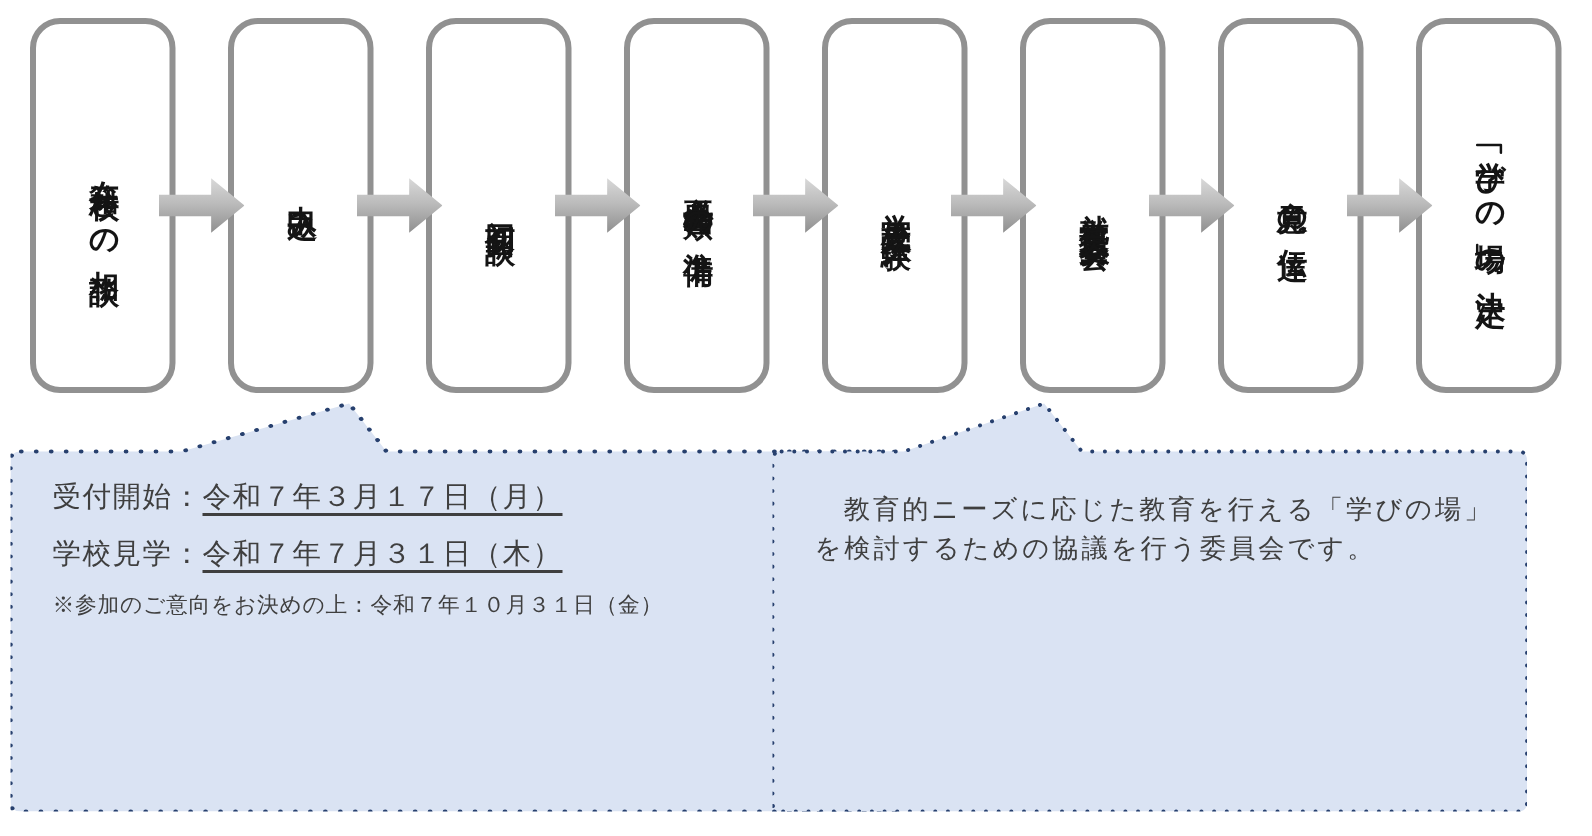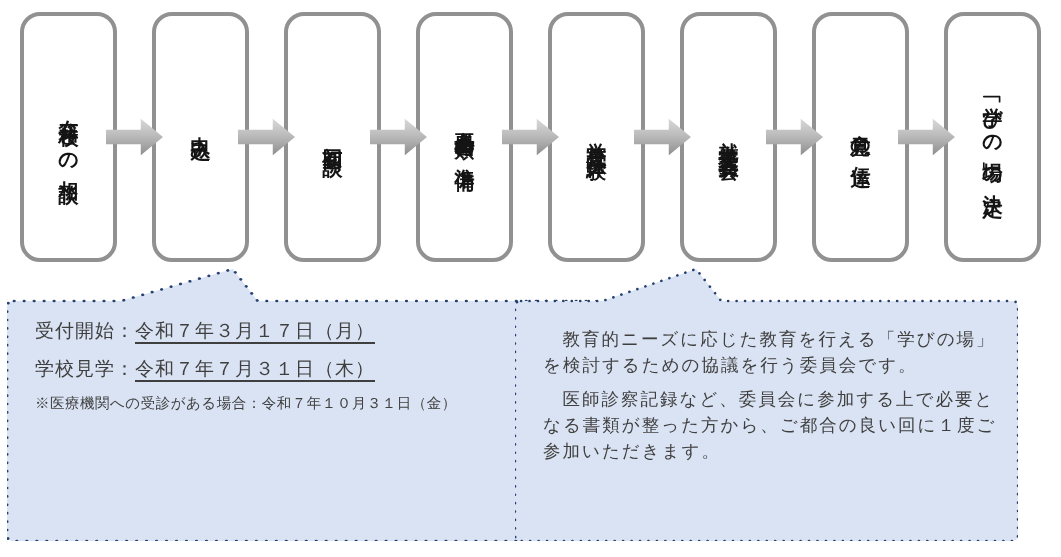--- a/index.html
+++ b/index.html
@@ -95,30 +95,27 @@
     <svg class="callout-bubble" viewBox="0 0 500 275" preserveAspectRatio="none" aria-hidden="true">
       <path d="M 6 35 H 96 L 190 3 L 211 35 H 494 Q 500 35 500 41 V 269 Q 500 275 494 275 H 6 Q 0 275 0 269 V 41 Q 0 35 6 35 Z"></path>
     </svg>
     <div class="callout-content">
       <div class="date-row">
         <span>受付開始：</span><span class="date-value">令和７年３月１７日（月）</span>
       </div>
       <div class="date-row">
         <span>学校見学：</span><span class="date-value">令和７年７月３１日（木）</span>
       </div>
-      <div class="callout-note">※医療機関への受診がある場合：令和７年１０月３１日（金）</div>
+      <div class="callout-note">※参加のご意向をお決めの上：令和７年１０月３１日（金）</div>
     </div>
   </div>
 
   <div class="callout callout-right">
     <svg class="callout-bubble" viewBox="0 0 500 275" preserveAspectRatio="none" aria-hidden="true">
       <path d="M 6 35 H 87 L 180 3 L 205 35 H 494 Q 500 35 500 41 V 269 Q 500 275 494 275 H 6 Q 0 275 0 269 V 41 Q 0 35 6 35 Z"></path>
     </svg>
     <div class="callout-content">
       <div class="callout-para">　教育的ニーズに応じた教育を行える「学びの場」
 を検討するための協議を行う委員会です。</div>
-      <div class="callout-para">　医師診察記録など、委員会に参加する上で必要と
-なる書類が整った方から、ご都合の良い回に１度ご
-参加いただきます。</div>
     </div>
   </div>
 
 </div>
 
 </body></html>

